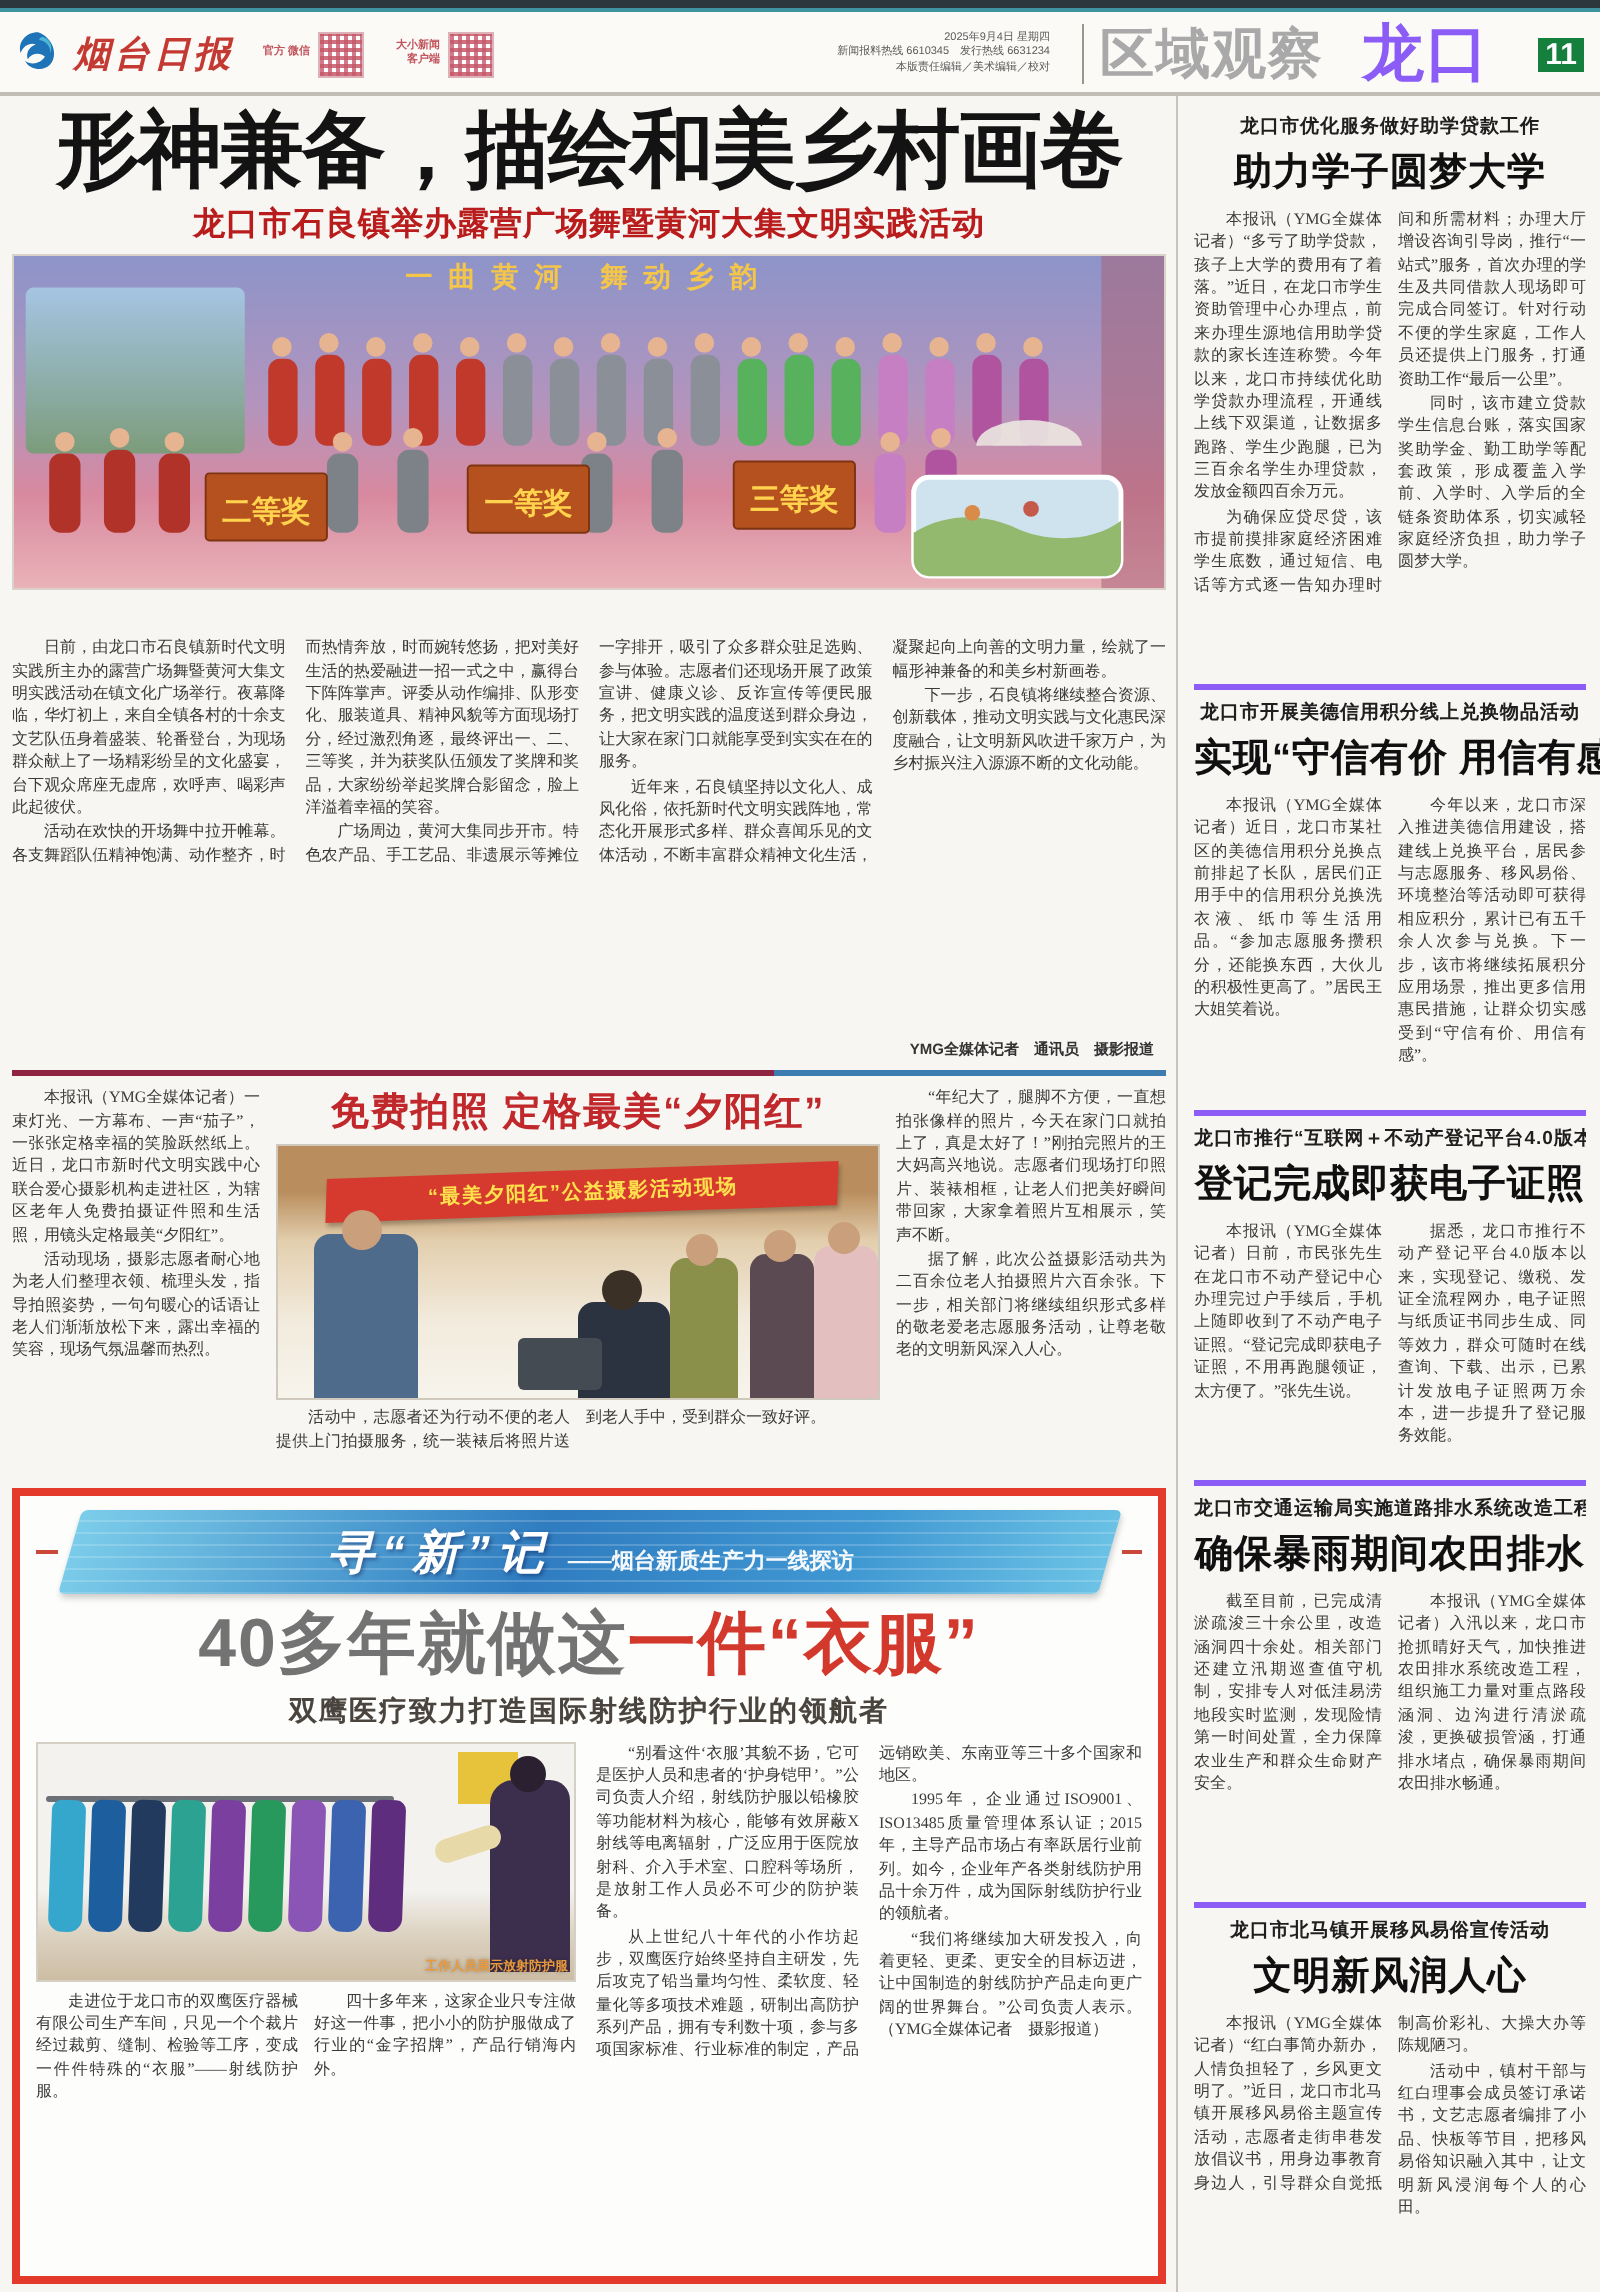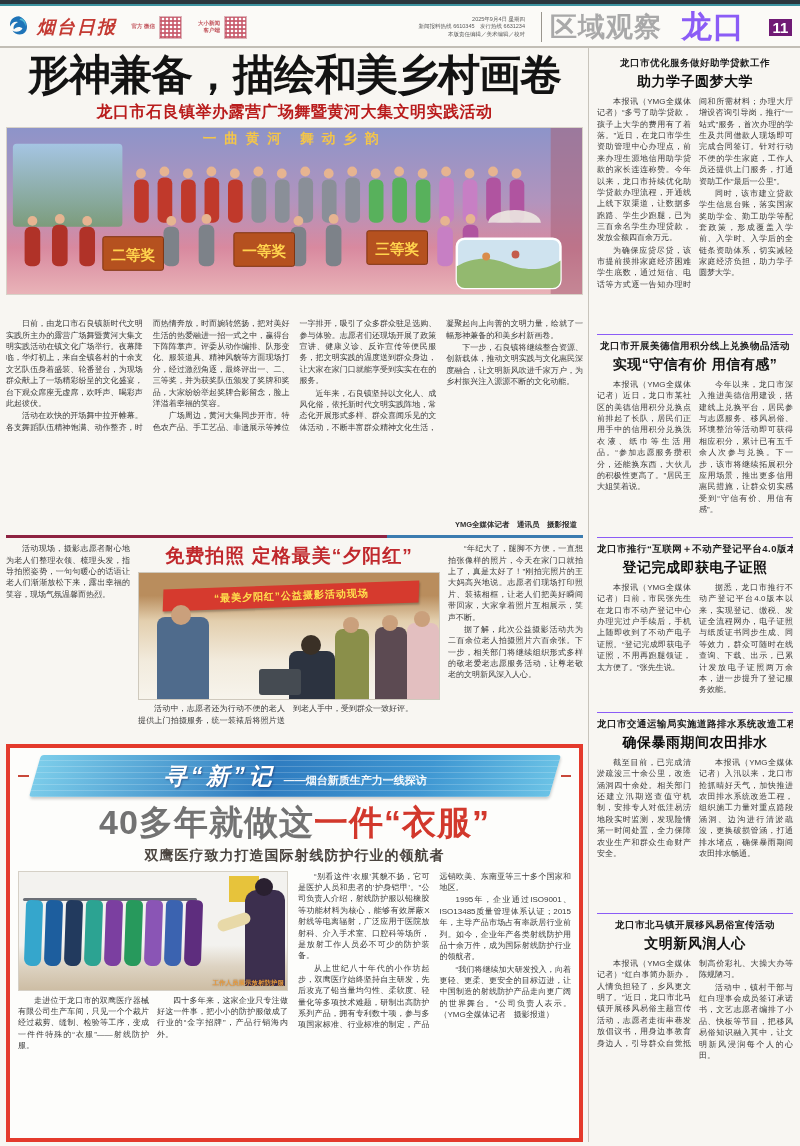--- a/index.html
+++ b/index.html
@@ -18,32 +18,32 @@
   .qrlabel{font-size:5.5px;color:#c2545c;font-weight:bold;width:24px;line-height:1.3;text-align:right}
   .qr{width:23px;height:23px;border:1px solid #dcb2b8;
       background:repeating-linear-gradient(0deg,rgba(198,88,104,.85) 0 2px,transparent 2px 4px),
                  repeating-linear-gradient(90deg,#d4798a 0 2px,#fff 2px 4px)}
   .mast-spacer{flex:1}
   .mast-info{text-align:right;font-size:5.5px;color:#5a5a5a;line-height:1.35;margin-right:8px}
   .mast-sep{width:1px;height:30px;background:#9a968e;margin:0 8px}
   .section-title{display:flex;align-items:center;gap:19px;white-space:nowrap}
   .section-label{font-size:27px;font-weight:900;color:#a9a9a9;letter-spacing:1px}
   .section-region{font-size:31px;font-weight:900;color:#8b5cf6;letter-spacing:1px}
-  .page-badge{width:23px;height:17px;background:#701a75;color:#fff;font-size:15px;font-weight:bold;
+  .page-badge{width:23px;height:17px;background:#15803d;color:#fff;font-size:15px;font-weight:bold;
               display:flex;align-items:center;justify-content:center;margin-left:5px}
   
   .cols{display:flex}
   .left-col{width:588px;padding:4px 5px 0 6px}
   .right-col{width:212px;border-left:1px solid #c8c4bc;padding:4px 7px 0 8px}
   
   .main-headline{font-size:42px;font-weight:900;color:#131313;text-align:center;letter-spacing:-1px;line-height:1.08}
   .main-subhead{font-size:16px;font-weight:bold;color:#b91c1c;text-align:center;margin:5px 0 4px;letter-spacing:.5px}
   .main-photo{height:168px;position:relative;overflow:hidden;border:1px solid #d8d2c8}
   .main-photo svg{display:block;width:100%;height:100%}
-  .newsbody{font-family:Liberation Sans, sans-serif;font-size:8px;line-height:1.42;
+  .newsbody{font-family:Liberation Serif, serif;font-size:8px;line-height:1.42;
             text-align:justify;color:#3a3a3a;overflow:hidden}
   .newsbody p{text-indent:2em;margin:0 0 1px}
   .main-body{column-count:4;column-gap:10px;height:200px;margin-top:23px}
   .main-byline{font-size:7.5px;font-weight:bold;color:#333;text-align:right;padding:2px 6px 3px 0}
   .divider{height:3px;margin:2px 0 5px;background:linear-gradient(to right,#8e2342 0 66%,#3c7cb0 66% 100%)}
   
   .midband{display:flex;gap:8px;height:196px;overflow:hidden}
   .mid-left{width:124px}
   .mid-center{width:302px}
   .mid-right{flex:1}
@@ -86,24 +86,24 @@
   .apron:nth-child(7){background:#8a55b5}.apron:nth-child(8){background:#3b63b0}
   .apron:nth-child(9){background:#5e2d7e}
   .ybox{position:absolute;right:28px;top:4px;width:30px;height:26px;background:#e7c33b}
   .fperson{position:absolute;right:2px;top:18px;width:40px;height:96px;background:#3c2f4e;border-radius:12px 10px 0 0}
   .fperson::before{content:"";position:absolute;top:-12px;left:10px;width:18px;height:18px;border-radius:50%;background:#2a2030}
   .farm{position:absolute;right:36px;top:44px;width:34px;height:12px;background:#e8d9a8;border-radius:6px;transform:rotate(-18deg)}
   .fcaption{position:absolute;right:3px;bottom:2px;font-size:6.5px;font-weight:bold;color:#e89a3d;text-shadow:0 0 2px rgba(0,0,0,.35)}
   .fb-left-text{column-count:2;column-gap:8px;height:128px;margin-top:4px}
   .fb-right{flex:1;column-count:2;column-gap:10px;height:252px}
   
-  .sb-art{padding:5px 0 6px;border-bottom:1px solid #8b5cf6}
+  .sb-art{padding:5px 0 6px;border-bottom:3px solid #8b5cf6}
   .sb-art:last-child{border-bottom:none}
   .kicker{font-size:9.5px;font-weight:bold;color:#1f1f1f;text-align:center;letter-spacing:.5px;white-space:nowrap;overflow:hidden}
-  .sb-head{font-size:14px;font-weight:900;color:#101010;text-align:center;margin:3px 0 5px;letter-spacing:.5px;white-space:nowrap}
+  .sb-head{font-size:19px;font-weight:900;color:#101010;text-align:center;margin:3px 0 5px;letter-spacing:.5px;white-space:nowrap}
   .sb-body{column-count:2;column-gap:8px;overflow:hidden}
 </style>
 </head>
 <body>
 
 <div class="page">
   <div class="teal-line"></div>
 
   <div class="masthead">
     <div class="logo">
@@ -267,20 +267,21 @@
           <p>广场周边，黄河大集同步开市。特色农产品、手工艺品、非遗展示等摊位一字排开，吸引了众多群众驻足选购、参与体验。志愿者们还现场开展了政策宣讲、健康义诊、反诈宣传等便民服务，把文明实践的温度送到群众身边，让大家在家门口就能享受到实实在在的服务。</p>
           <p>近年来，石良镇坚持以文化人、成风化俗，依托新时代文明实践阵地，常态化开展形式多样、群众喜闻乐见的文体活动，不断丰富群众精神文化生活，凝聚起向上向善的文明力量，绘就了一幅形神兼备的和美乡村新画卷。</p>
           <p>下一步，石良镇将继续整合资源、创新载体，推动文明实践与文化惠民深度融合，让文明新风吹进千家万户，为乡村振兴注入源源不断的文化动能。</p>
         </div>
       <div class="main-byline">YMG全媒体记者　通讯员　摄影报道</div>
 
       <div class="divider"></div>
 
       <div class="midband">
         <div class="mid-left newsbody">
+            <p>本报讯（YMG全媒体记者）一束灯光、一方幕布、一声“茄子”，一张张定格幸福的笑脸跃然纸上。近日，龙口市新时代文明实践中心联合爱心摄影机构走进社区，为辖区老年人免费拍摄证件照和生活照，用镜头定格最美“夕阳红”。</p>
             <p>活动现场，摄影志愿者耐心地为老人们整理衣领、梳理头发，指导拍照姿势，一句句暖心的话语让老人们渐渐放松下来，露出幸福的笑容，现场气氛温馨而热烈。</p>
           </div>
         <div class="mid-center">
           <div class="mid-headline">免费拍照 定格最美“夕阳红”</div>
           <div class="mid-photo">
             <div class="mid-banner">
               <span>“最美夕阳红”公益摄影活动现场</span>
             </div>
             <div class="fig" style="left:18px;top:44px;width:52px;height:84px;background:#4f6b8c"></div>
             <div class="head" style="left:32px;top:32px;width:20px;height:20px"></div>

